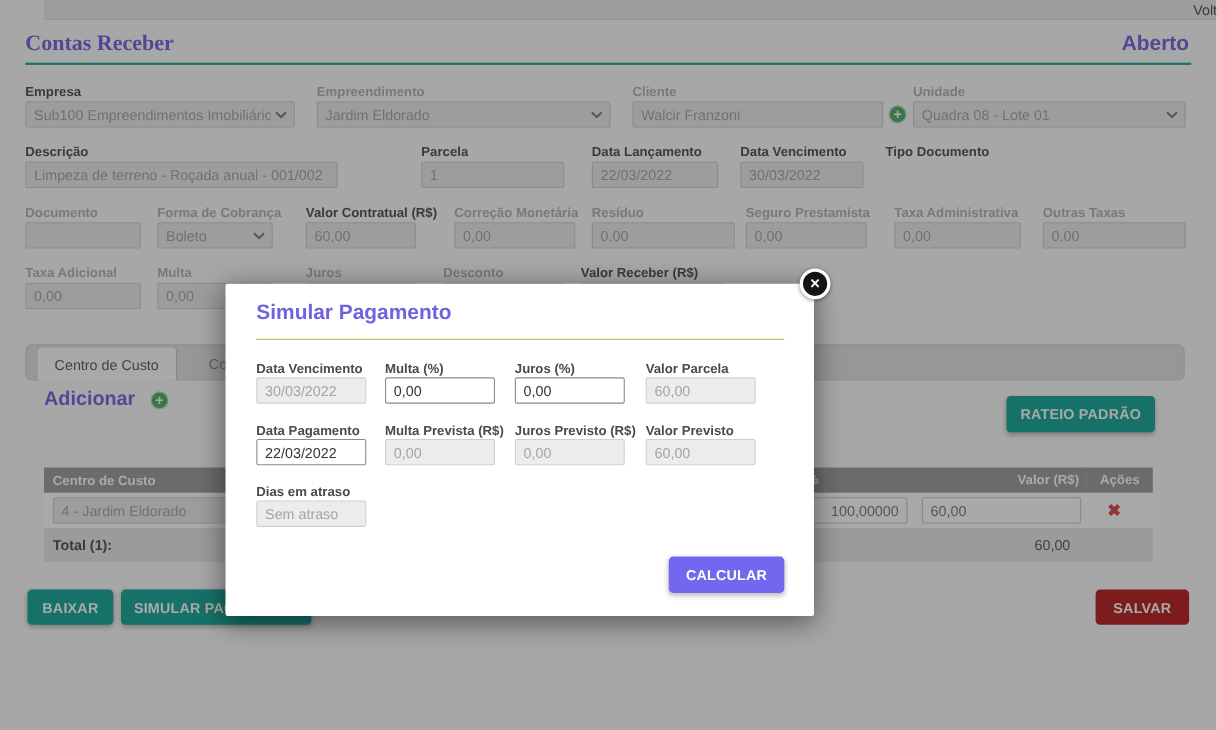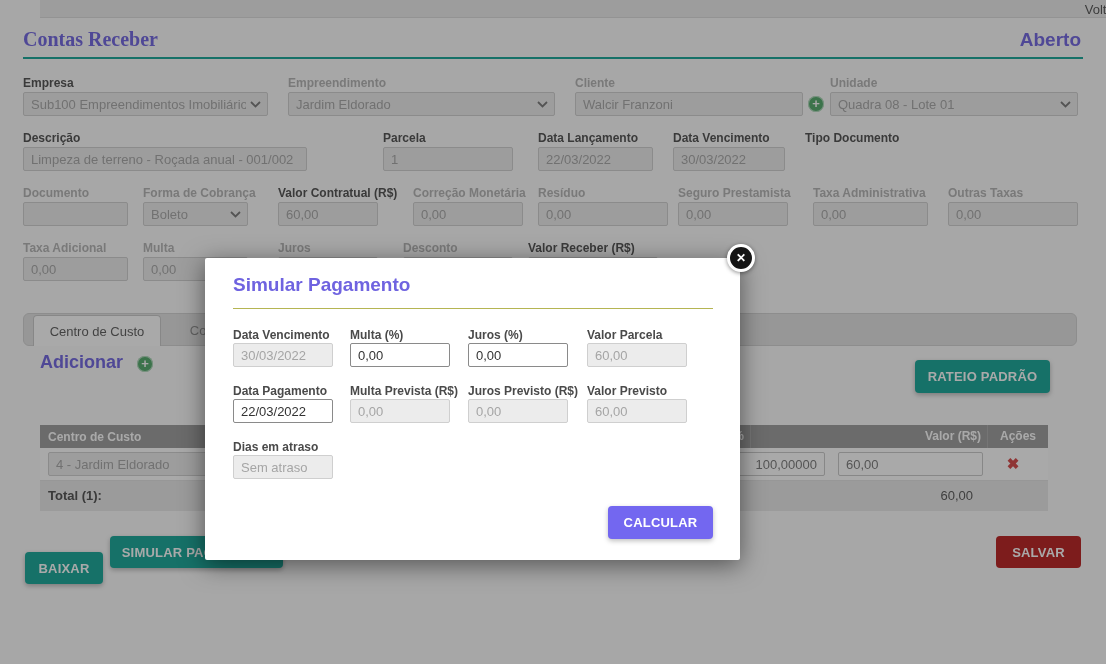--- a/index.html
+++ b/index.html
@@ -209,21 +209,21 @@
     <input class="ctl rt" style="left: 528px; top: 4px; width: 257px;" value="100,00000">
     <input class="ctl" style="left: 798px; top: 4px; width: 145px;" value="60,00">
     <span class="delx">✖</span>
   </div>
 
   <div class="ttotal">
     <span class="tot-lbl">Total (1):</span>
     <span class="tot-val">60,00</span>
   </div>
 
-  <button class="btn teal" style="left:25px;top:552px;width:78px;height:32px">BAIXAR</button>
+  <button class="btn teal" style="left:25px;top:536px;width:78px;height:32px">BAIXAR</button>
   <button class="btn teal" style="left:110px;top:536px;width:173px;height:32px">SIMULAR PAGAMENTO</button>
   <button class="btn slv" style="left:996px;top:536px;width:85px;height:32px">SALVAR</button>
 
   <div class="overlay"></div>
 
   <div class="modal">
     <div class="mclose">✕</div>
     <div class="m-title">Simular Pagamento</div>
     <div class="m-hr"></div>
 

